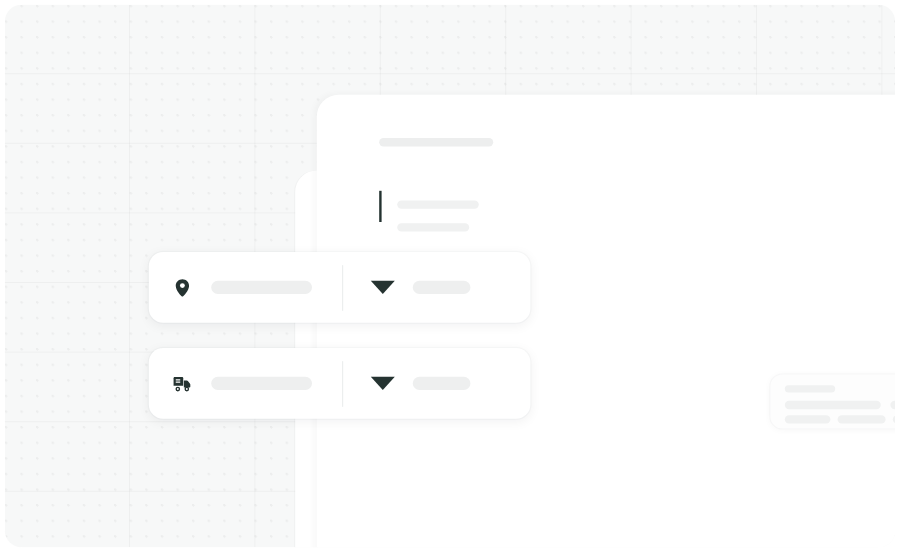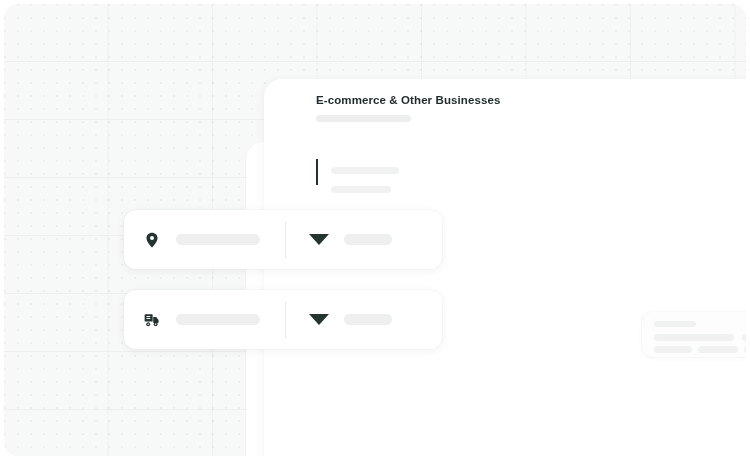--- a/index.html
+++ b/index.html
@@ -224,21 +224,20 @@
 <body>
 
 <div id="stage">
 
   <div class="bg-canvas">
 
     <div class="panel-back"></div>
 
     <div class="panel-front">
 
-      <div class="panel-title">E-commerce &amp; Other Businesses</div>
 
       <div class="sk title-sub"></div>
 
       <div class="caret"></div>
 
       <div class="sk line-a"></div>
 
       <div class="sk line-b"></div>
     </div>
 

